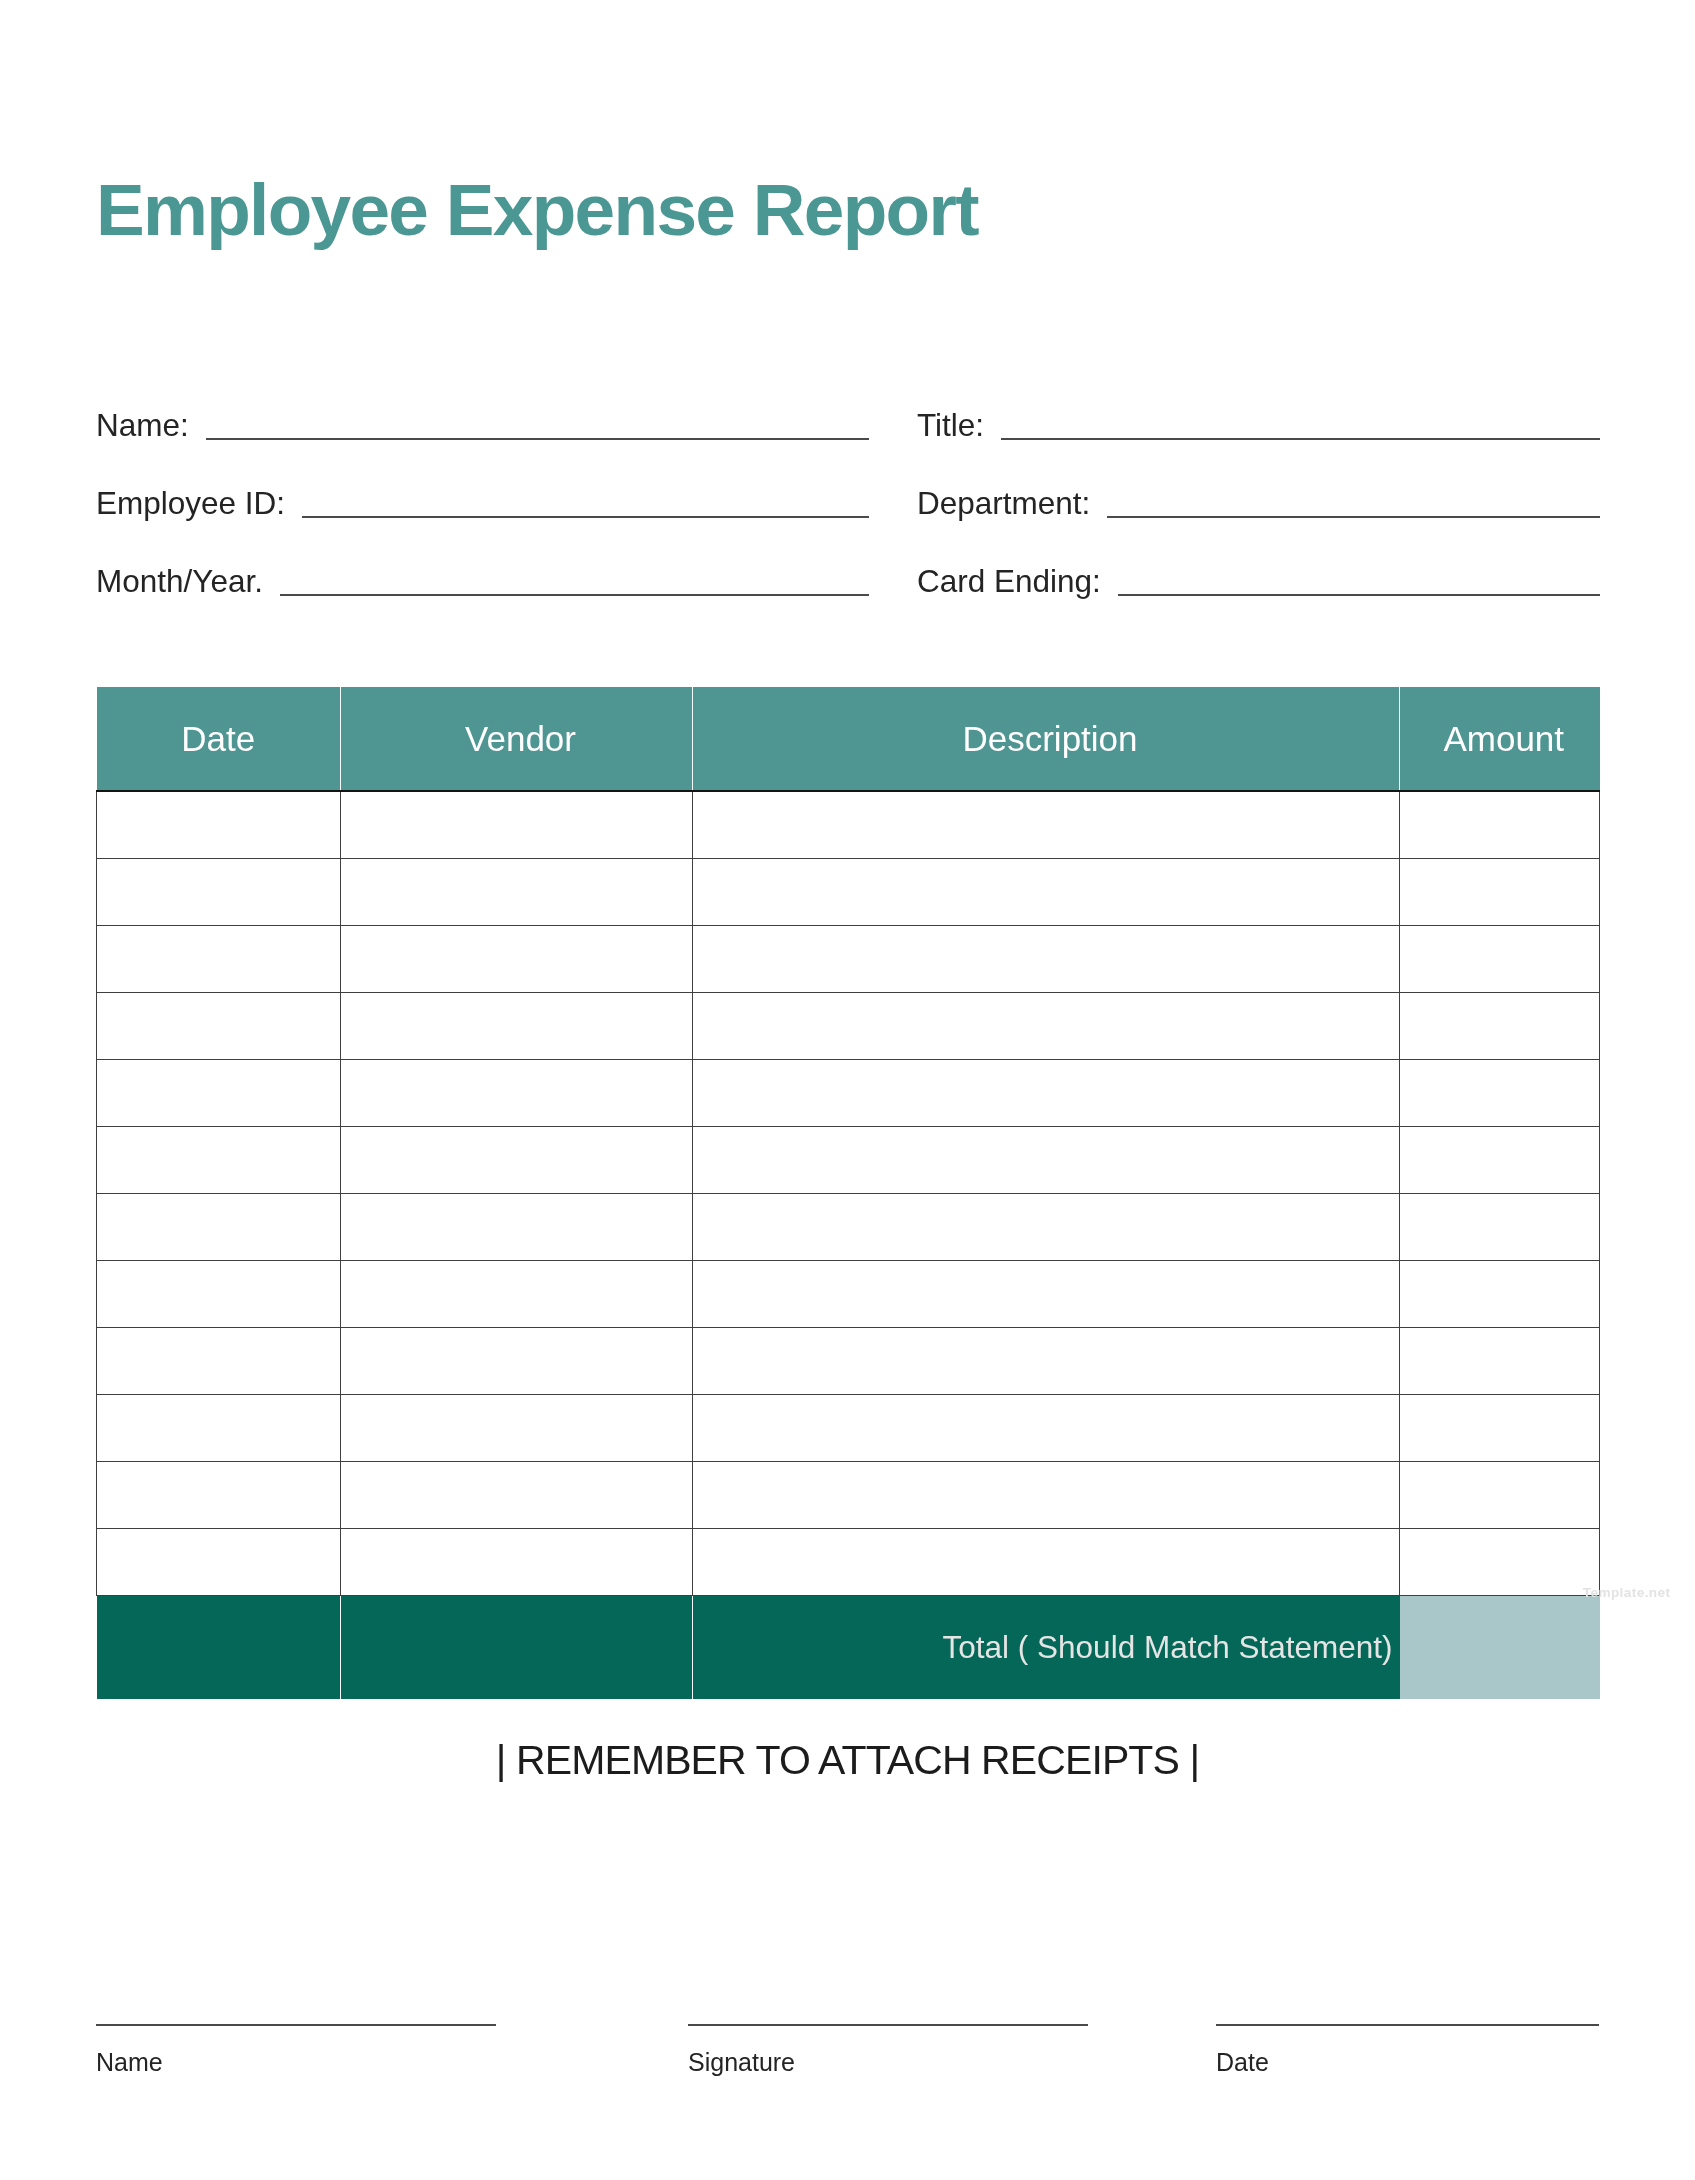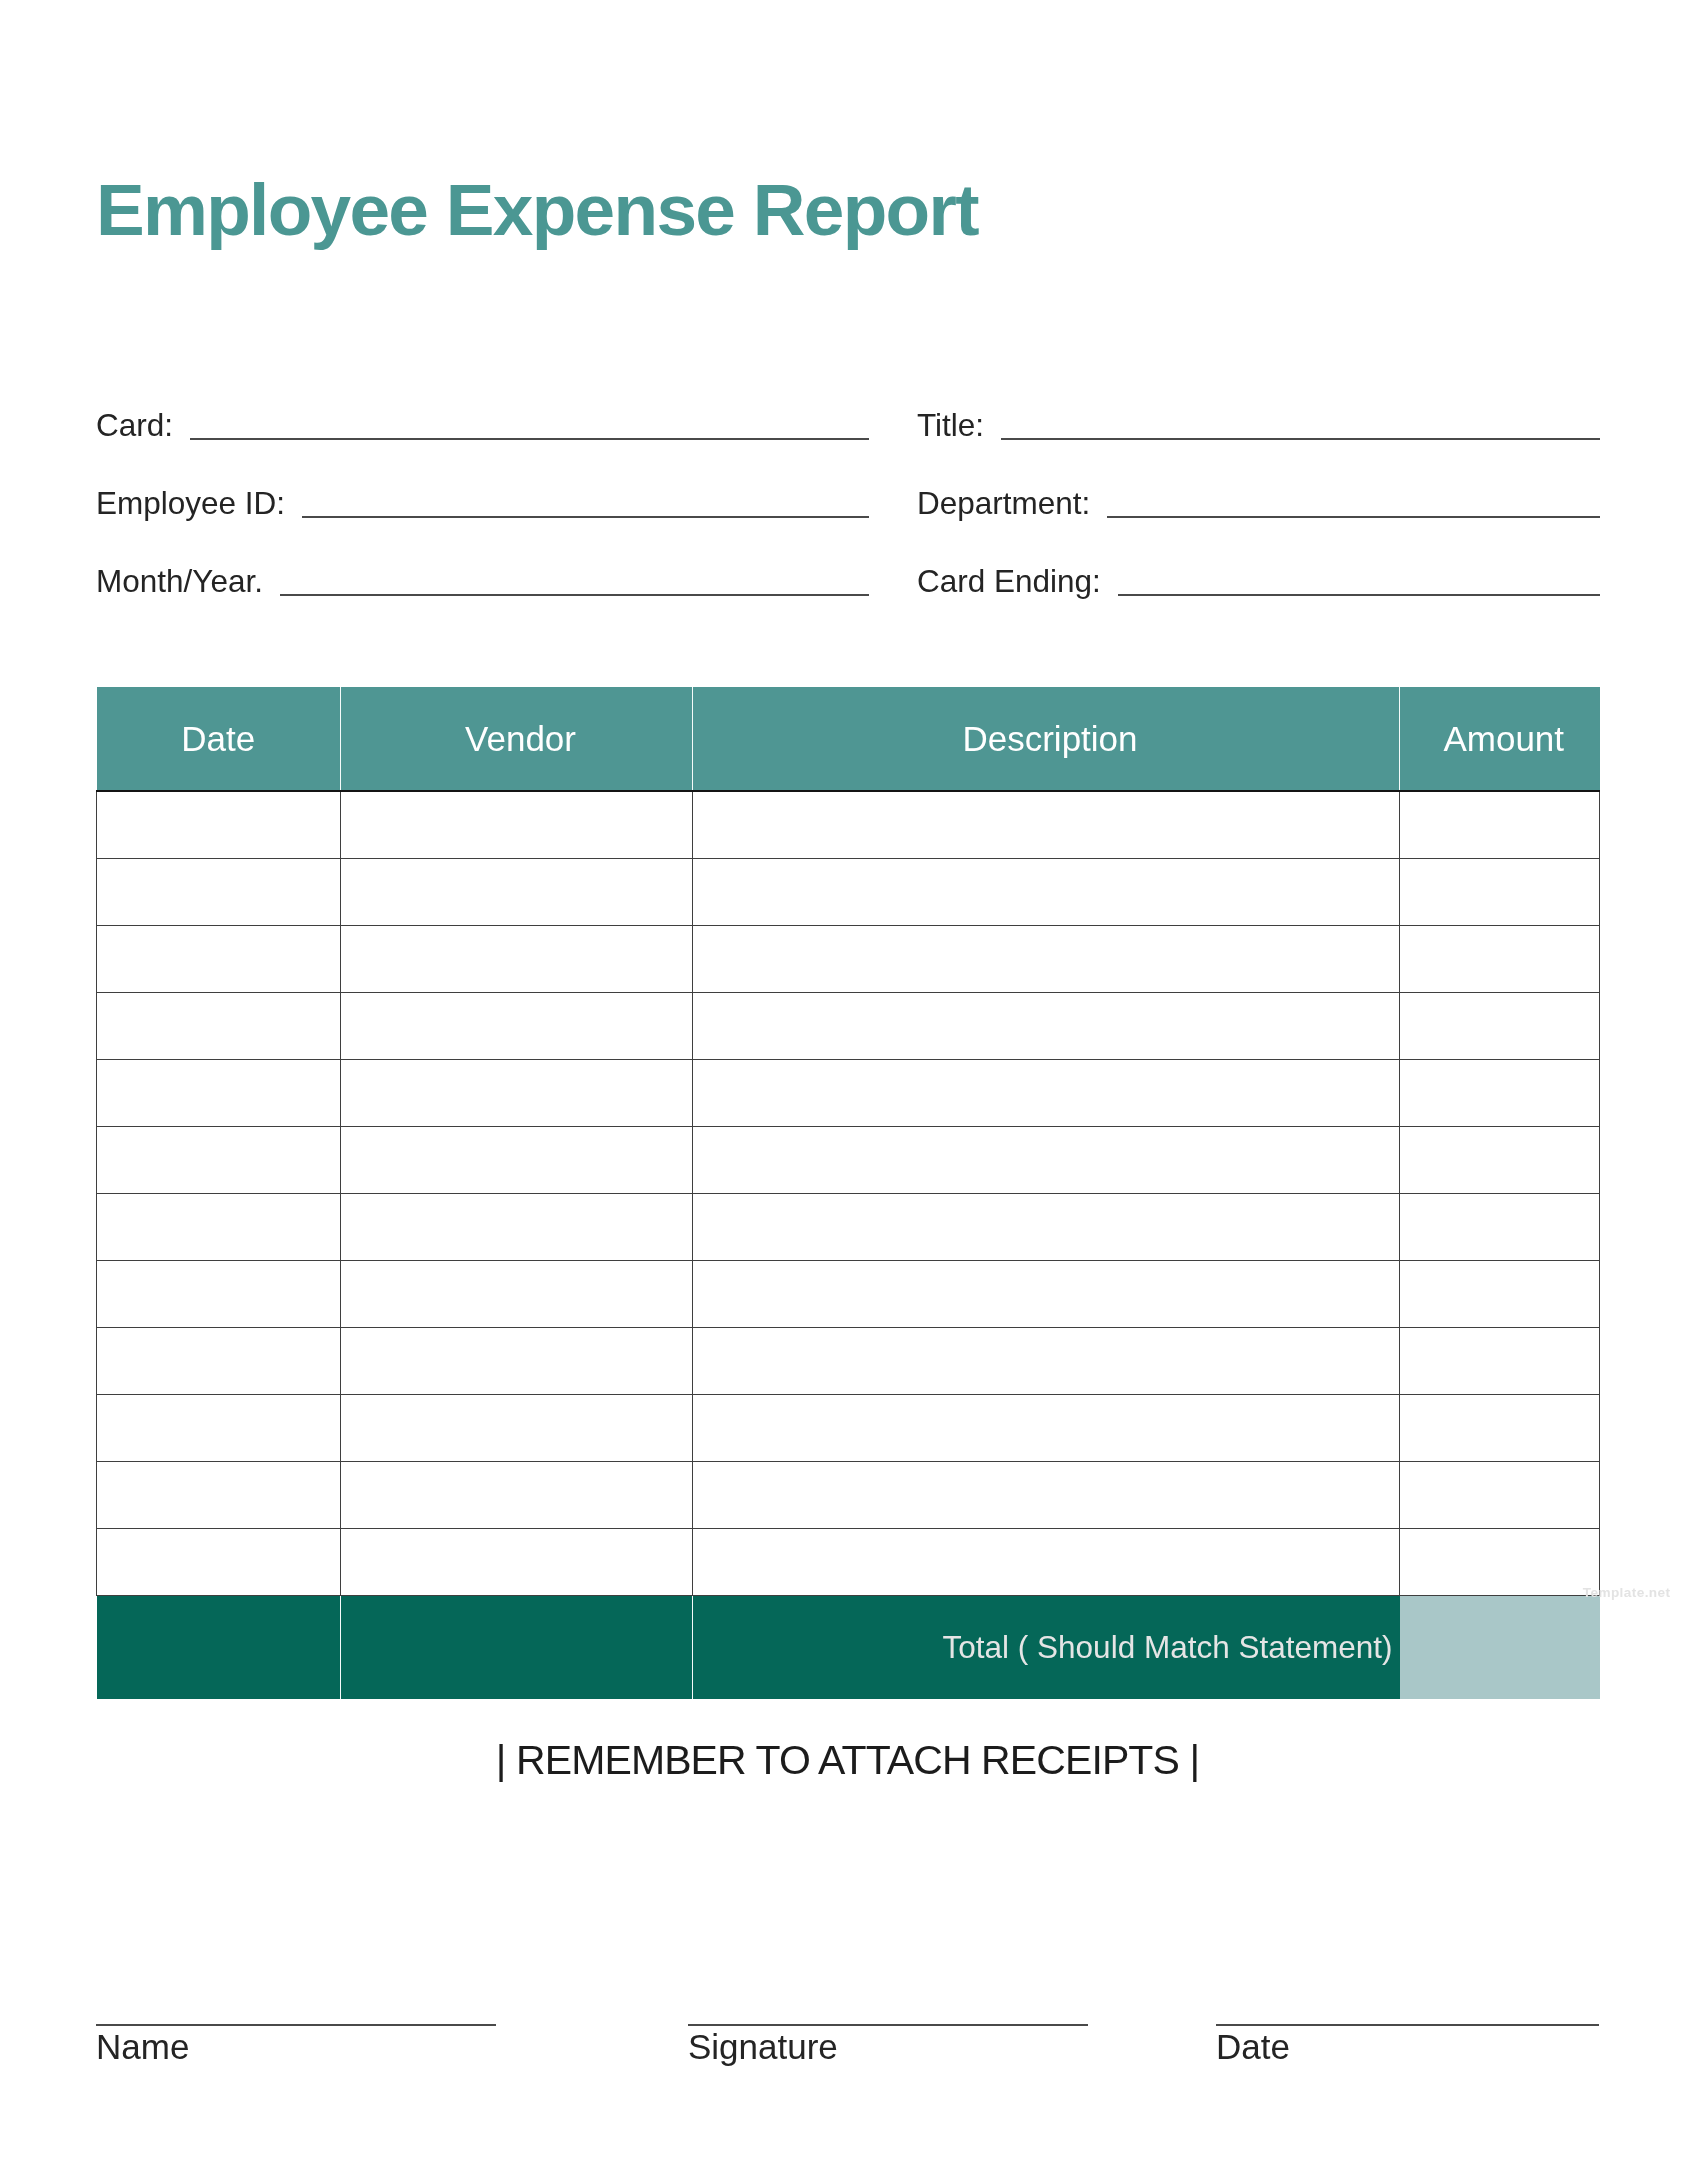--- a/index.html
+++ b/index.html
@@ -109,22 +109,22 @@
     margin-top: 240px;
     width: 1503px;
     display: flex;
   }
   .sig-field { flex: 0 0 auto; }
   .sig-field.sig-name      { width: 400px; }
   .sig-field.sig-signature { width: 400px; margin-left: 192px; }
   .sig-field.sig-date      { width: 383px; margin-left: 128px; }
   .sig-line { border-top: 2.6px solid #4a4a4a; height: 0; }
   .sig-label {
-    padding-top: 1px;
-    font-size: 35px;
+    padding-top: 22px;
+    font-size: 25px;
     color: #242424;
   }
   
   .watermark {
     position: absolute;
     right: 25.6px;
     bottom: 20px;
     font-size: 13.6px;
     font-weight: bold;
     color: #e3e3e3;
@@ -134,21 +134,21 @@
 </head>
 <body>
 
 <div class="page">
 
   <h1 class="doc-title">Employee Expense Report</h1>
 
   <div class="form-grid">
     <div class="form-col-left">
       <div class="field-row">
-        <span class="field-label">Card:</span>
+        <span class="field-label">Name:</span>
         <div class="field-line"></div>
       </div>
       <div class="field-row">
         <span class="field-label">Employee ID:</span>
         <div class="field-line"></div>
       </div>
       <div class="field-row">
         <span class="field-label">Month/Year.</span>
         <div class="field-line"></div>
       </div>

